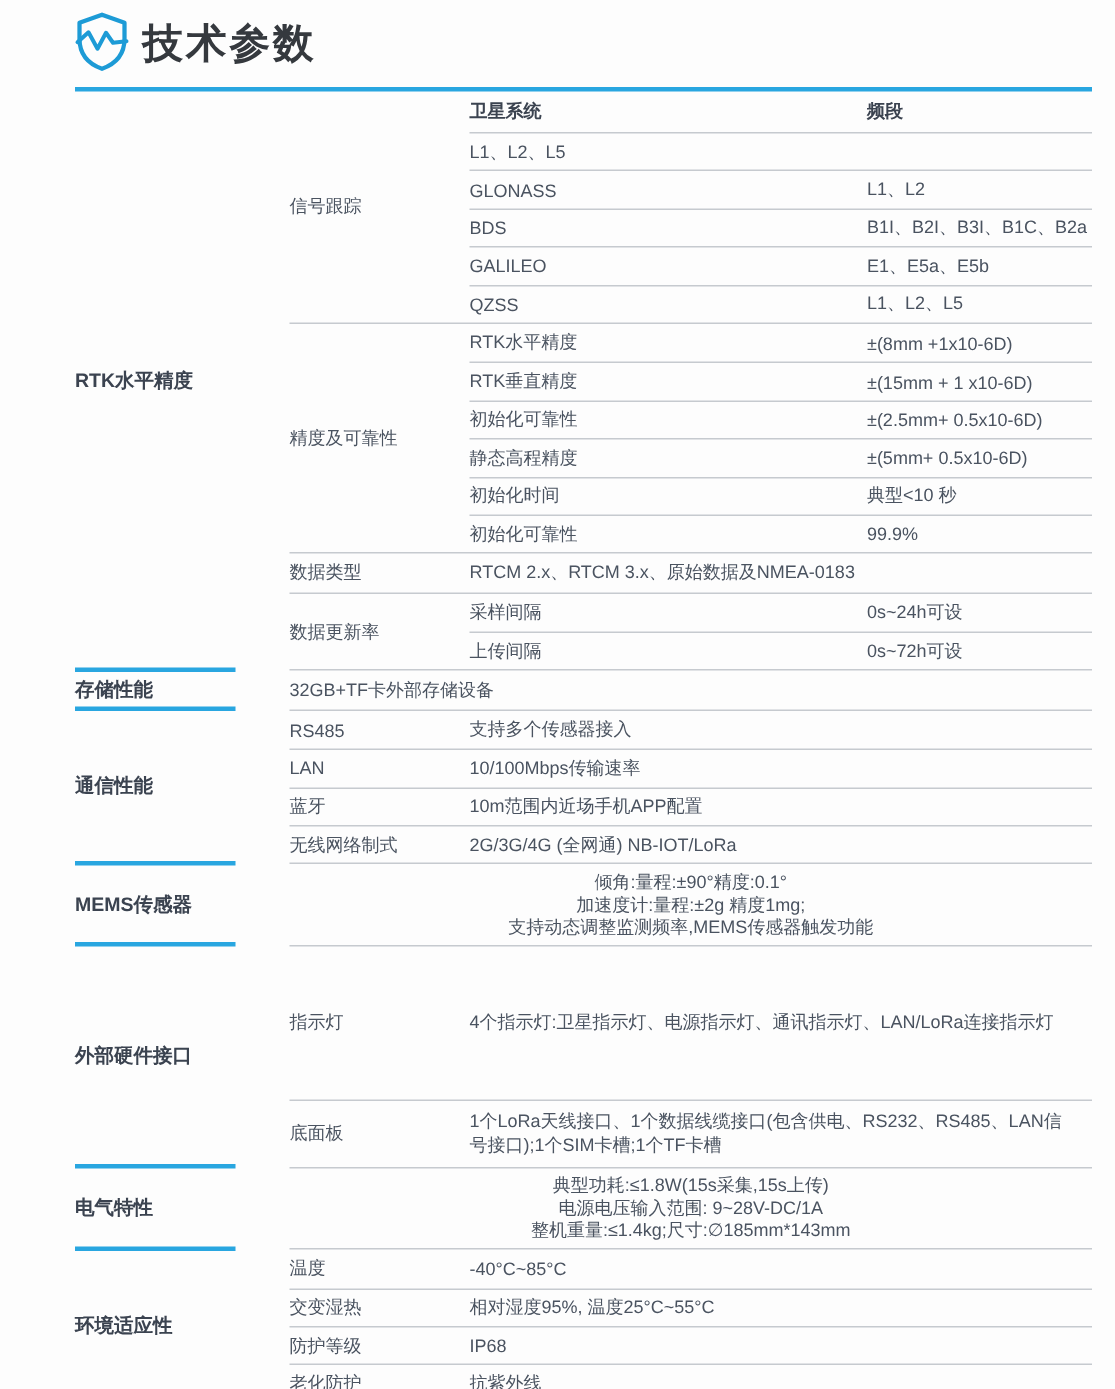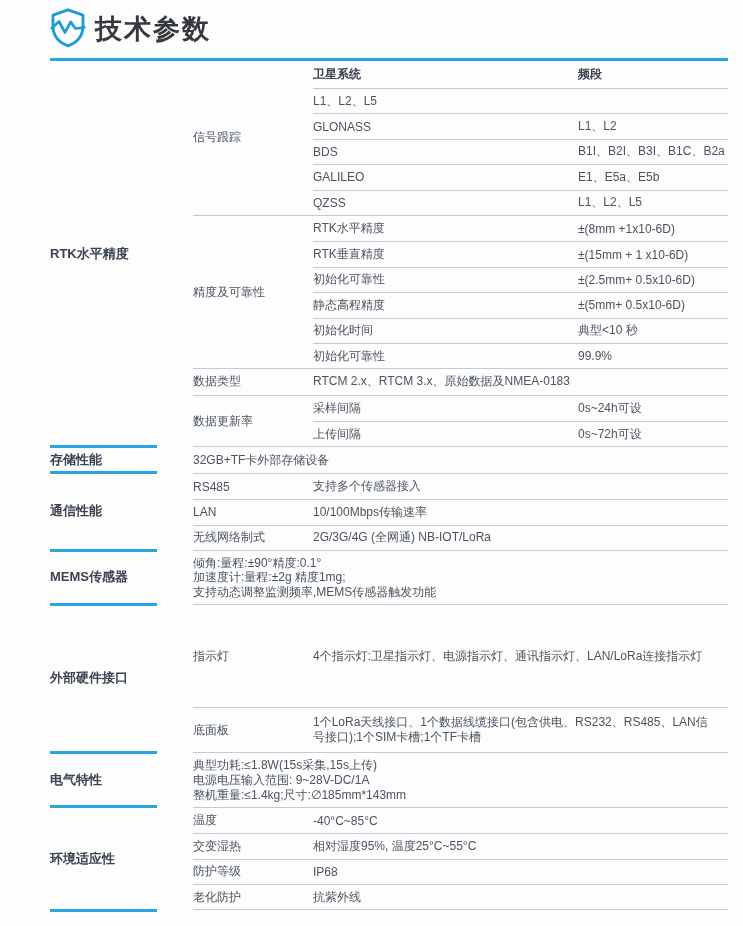--- a/index.html
+++ b/index.html
@@ -64,21 +64,21 @@
   .grow .gtext{flex:1;}
 
   
   .prow{display:flex;align-items:center;min-height:25.4px;}
   .prow:not(.rfirst){border-top:1px solid var(--line);}
   .prow .plabel{flex:0 0 120px;width:120px;align-self:center;}
   .prow .pval{flex:1;min-width:0;}
   .prow .ptext{flex:1;}
   .prow.wrap{padding:6.5px 0;margin-top:36px;}
   .prow.wrap .pval{line-height:15.5px;padding-right:12px;}
-  .prow.lines{padding:4.5px 0;}
+  .prow.lines{padding:4.5px 0;text-align:center;}
   .lineswrap{flex:1;line-height:14.8px;}
 </style>
 </head>
 <body>
 
 <div class="page">
   <div class="hdr">
     <span class="shield">
       <svg viewBox="0 0 24 25" width="40" height="42" aria-hidden="true">
         <path d="M12 1.6 L21 4.8 V11.2 C21 17.6 17.1 21.4 12 23.2 C6.9 21.4 3 17.6 3 11.2 V4.8 Z" fill="none" stroke="#1d9bd6" stroke-width="1.7" stroke-linejoin="round"></path>
@@ -185,20 +185,24 @@
         <div class="sec-body">
           <div class="prow rfirst">
             <div class="plabel">RS485</div>
             <div class="pval">支持多个传感器接入</div>
           </div>
           <div class="prow">
             <div class="plabel">LAN</div>
             <div class="pval">10/100Mbps传输速率</div>
           </div>
           <div class="prow">
+            <div class="plabel">蓝牙</div>
+            <div class="pval">10m范围内近场手机APP配置</div>
+          </div>
+          <div class="prow">
             <div class="plabel">无线网络制式</div>
             <div class="pval">2G/3G/4G (全网通) NB-IOT/LoRa</div>
           </div>
         </div>
       </div>
       <div class="sec">
         <div class="sec-label">MEMS传感器</div>
         <div class="sec-body">
           <div class="prow rfirst lines">
             <div class="lineswrap">

